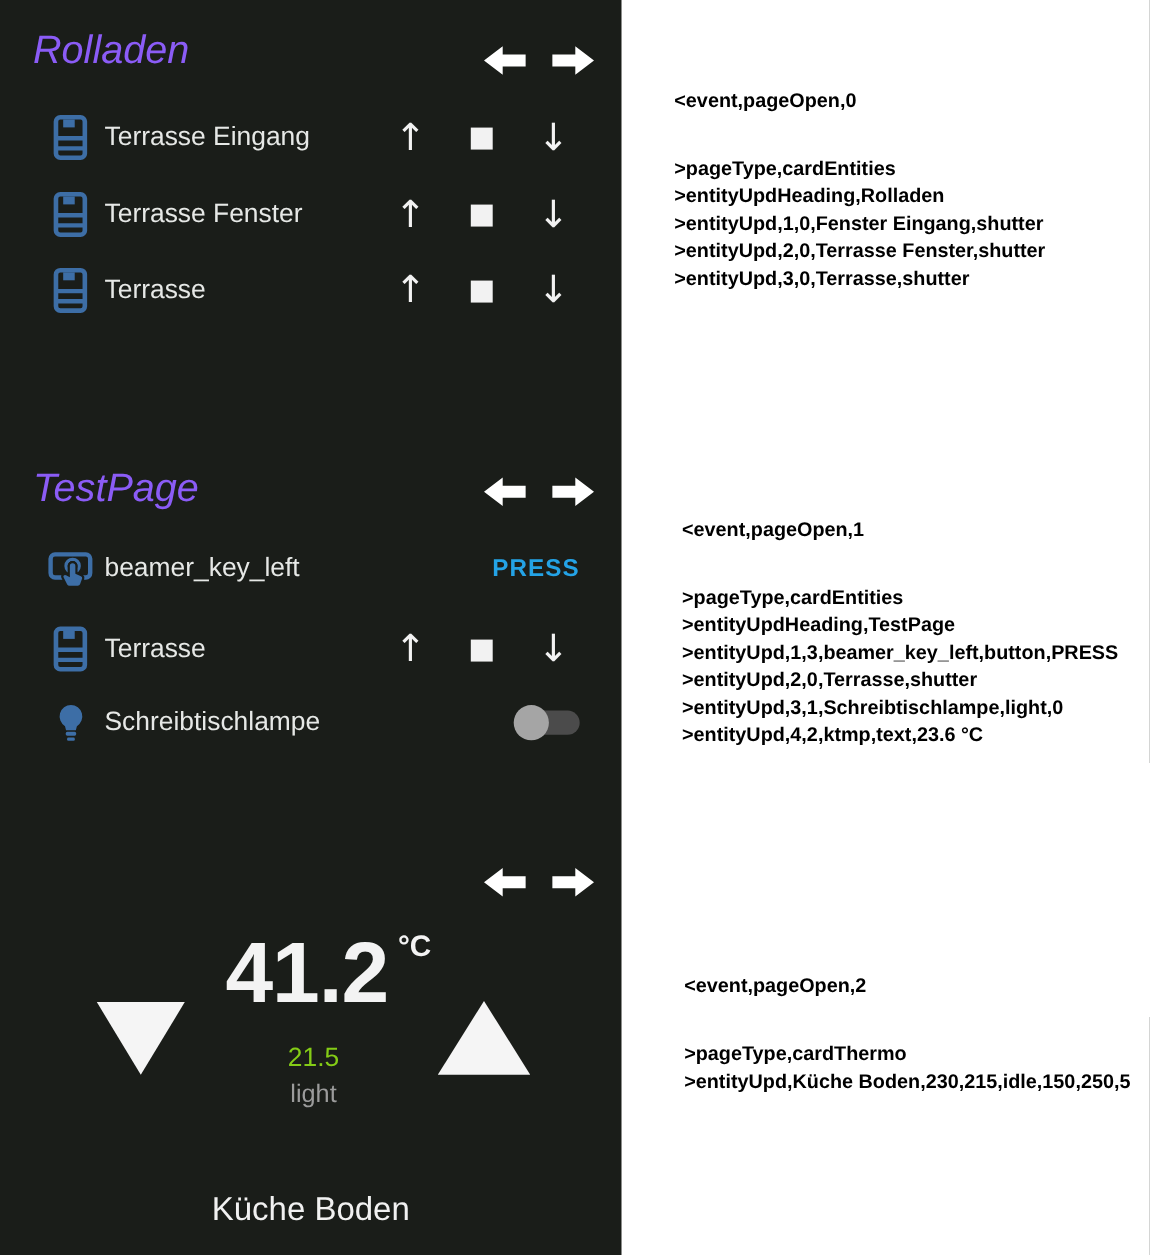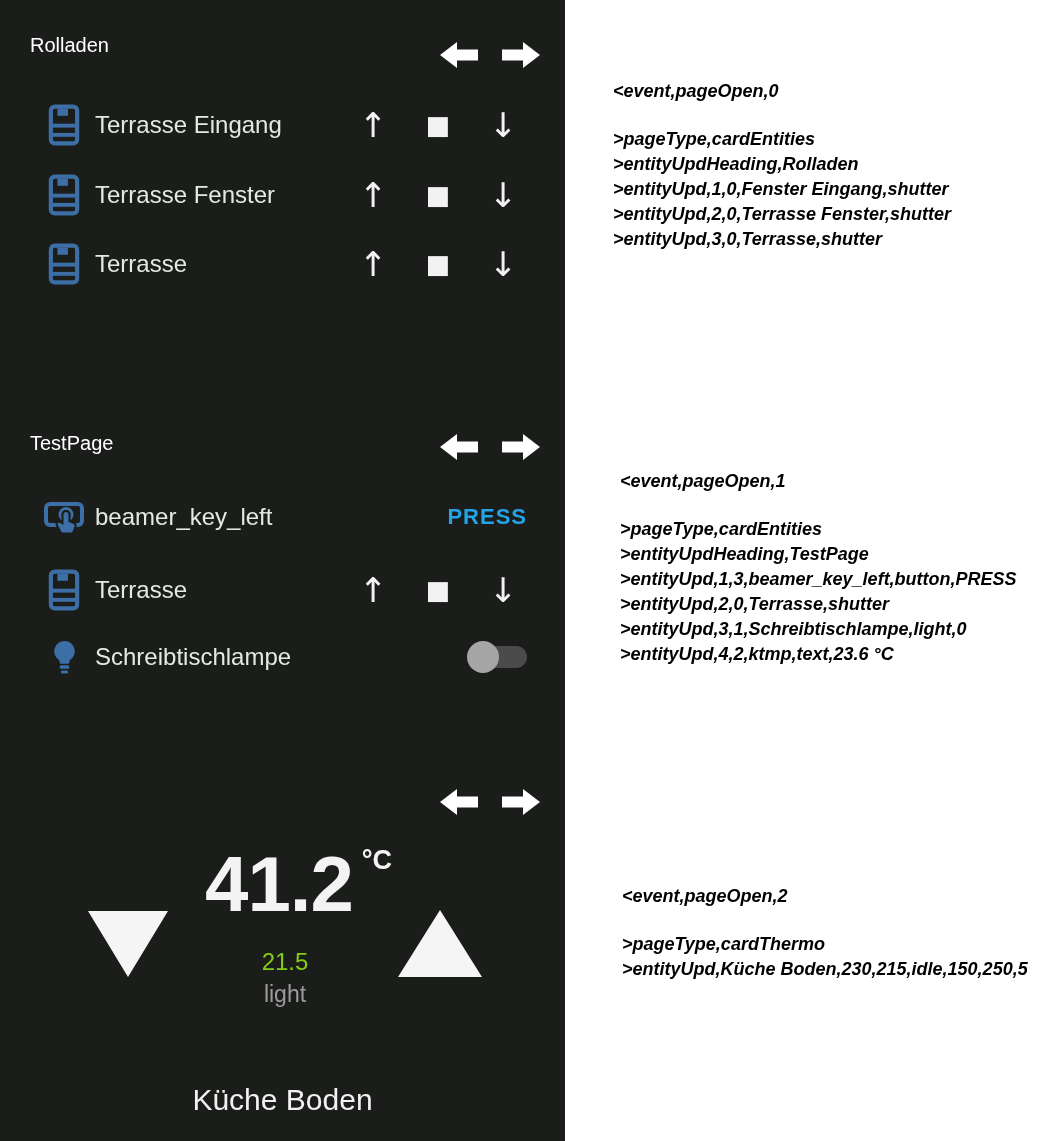--- a/index.html
+++ b/index.html
@@ -2,21 +2,21 @@
 <html><head>
 <meta charset="utf-8">
 <style>
   html,body{margin:0;padding:0;background:#fff;}
   #root{position:relative;width:1045px;height:1141px;background:#ffffff;
         font-family:"Liberation Sans", sans-serif;overflow:hidden;}
 
   
   .device{position:absolute;left:0;top:0;width:565px;height:1141px;background:#1a1d19;}
   .card{position:absolute;left:0;width:565px;}
-  .card-title{position:absolute;left:30px;font-size:20px;line-height:38px;color:#ffffff;}
+  .card-title{position:absolute;left:30px;font-size:36px;line-height:38px;color:#8b5cf6;font-style:italic;}
   .nav-btn{position:absolute;width:40px;height:30px;background:none;border:none;padding:0;cursor:pointer;}
   .nav-btn svg{display:block;}
 
   .row{position:absolute;left:0;width:565px;height:70px;}
   .row .eicon{position:absolute;left:42px;top:50%;transform:translateY(-50%);width:44px;text-align:center;}
   .row .eicon svg{display:block;margin:0 auto;}
   .row .elabel{position:absolute;left:95px;top:50%;transform:translateY(-50%);
                font-size:24px;color:#e6e8e6;white-space:nowrap;}
   .ctl{position:absolute;top:50%;transform:translateY(-50%);width:42px;text-align:center;
        background:none;border:none;padding:0;cursor:pointer;color:#f2f2f2;
@@ -45,22 +45,22 @@
   .tri-up{width:0;height:0;border-left:42px solid transparent;border-right:42px solid transparent;
           border-bottom:67px solid #f5f5f5;}
   .setpoint{position:absolute;left:205px;top:183px;width:160px;text-align:center;
             font-size:24px;color:#84cc16;}
   .hvac-state{position:absolute;left:205px;top:216px;width:160px;text-align:center;
               font-size:23px;color:#9b9b9b;}
   .thermo-name{position:absolute;left:0;top:318px;width:565px;text-align:center;
                font-size:30px;color:#f1f1f1;}
 
   
-  .log{position:absolute;color:#000;font-weight:700;font-size:18px;line-height:25px;white-space:nowrap;font-style:italic;}
-  .log .log-lines{margin-top:23px;}
+  .log{position:absolute;color:#000;font-weight:700;font-size:18px;line-height:25px;white-space:nowrap;}
+  .log .log-lines{margin-top:37px;}
   .log div{min-height:25px;}
 </style>
 </head>
 <body>
 
 <div id="root">
 
   <div class="device">
 
     <section class="card" style="top:0;height:390px;">

